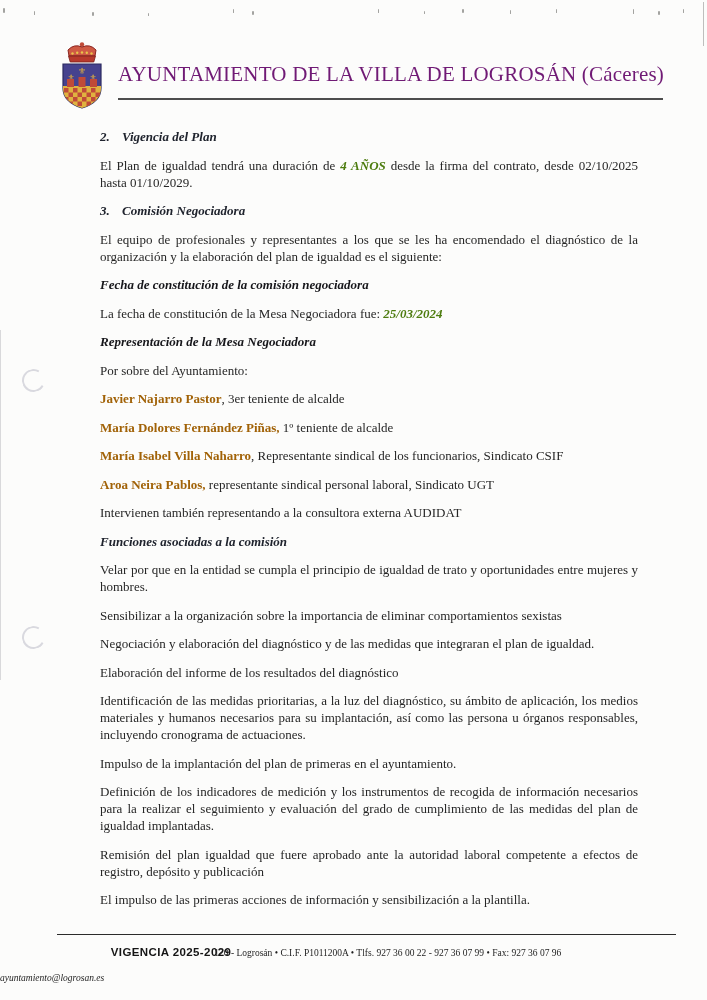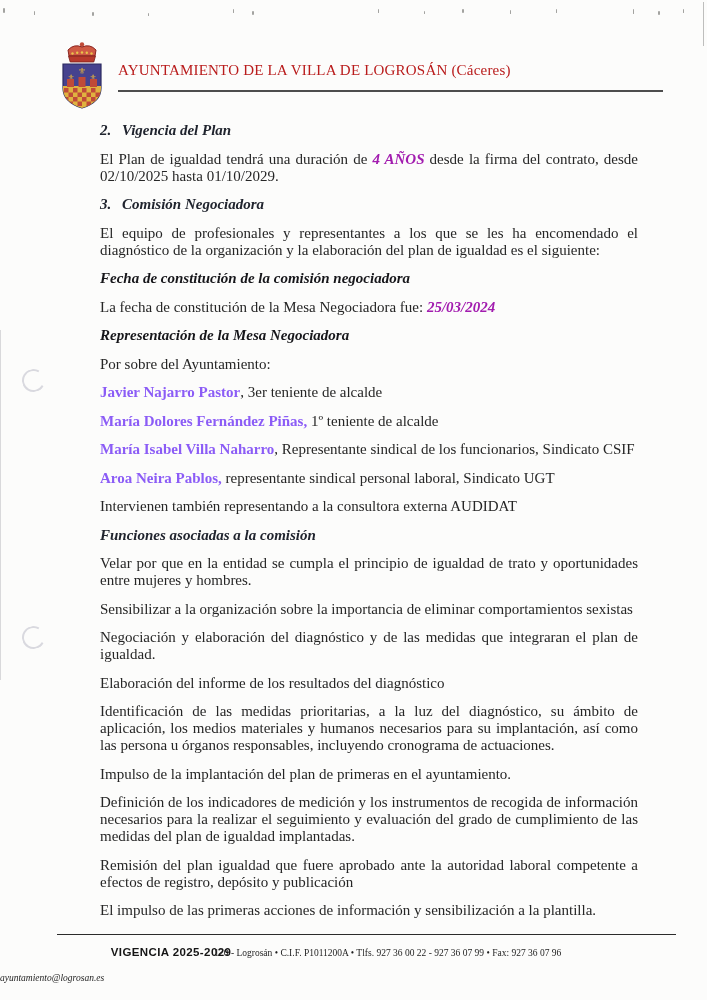--- a/index.html
+++ b/index.html
@@ -8,29 +8,29 @@
   
   .scan-mark{position:absolute;background:#4a4a45;opacity:.5;border-radius:1px;}
   .edge-right{position:absolute;right:3px;top:2px;width:1px;height:44px;background:#8a8a8a;opacity:.55;}
   .edge-left{position:absolute;left:0;top:330px;width:1px;height:350px;background:#c2c2c6;opacity:.6;}
   .hole{position:absolute;left:22px;width:19px;height:19px;border-radius:50%;
         border:2px solid #d6d6dd;border-right-color:transparent;transform:rotate(-15deg);opacity:.9;}
   
   .header{position:absolute;left:55px;top:40px;display:flex;align-items:flex-start;}
   .logo{width:54px;height:72px;flex:0 0 auto;}
   .titlebox{margin-left:9px;padding-top:22px;padding-bottom:11px;width:545px;border-bottom:2px solid #4d4d4d;}
-  .title{font-size:15px;color:#b91c1c;letter-spacing:.2px;white-space:nowrap;}
+  .title{font-size:21px;color:#701a75;letter-spacing:.2px;white-space:nowrap;}
   
-  .content{position:absolute;left:100px;top:122px;width:538px;font-size:15px;line-height:17px;}
+  .content{position:absolute;left:100px;top:128px;width:538px;font-size:13px;line-height:17px;}
   .content p{margin:0 0 11.5px;text-align:justify;}
   .sec{font-weight:bold;font-style:italic;color:#20242e;}
   .sec .num{display:inline-block;width:22px;}
   .bh{font-weight:bold;color:#16161a;font-style:italic;}
-  .bi{font-weight:bold;font-style:italic;color:#a21caf;}
-  b{color:#8b5cf6;}
+  .bi{font-weight:bold;font-style:italic;color:#4d7c0f;}
+  b{color:#a16207;}
   
   .footrule{position:absolute;left:57px;top:934px;width:619px;border-top:1.5px solid #2b2b2b;}
   .footer{position:absolute;left:0;top:946px;width:672px;font-size:9.5px;color:#1d1d1d;}
   .f1{text-align:center;white-space:nowrap;}
   .stamp{font-family:"Liberation Sans",sans-serif;font-weight:bold;font-size:11.5px;
          letter-spacing:.4px;color:#151515;position:relative;z-index:2;}
   .addr-frag{position:relative;z-index:1;margin-left:-17px;}
   .f2{text-align:left;margin-top:15px;font-style:italic;}
 </style>
 </head>

